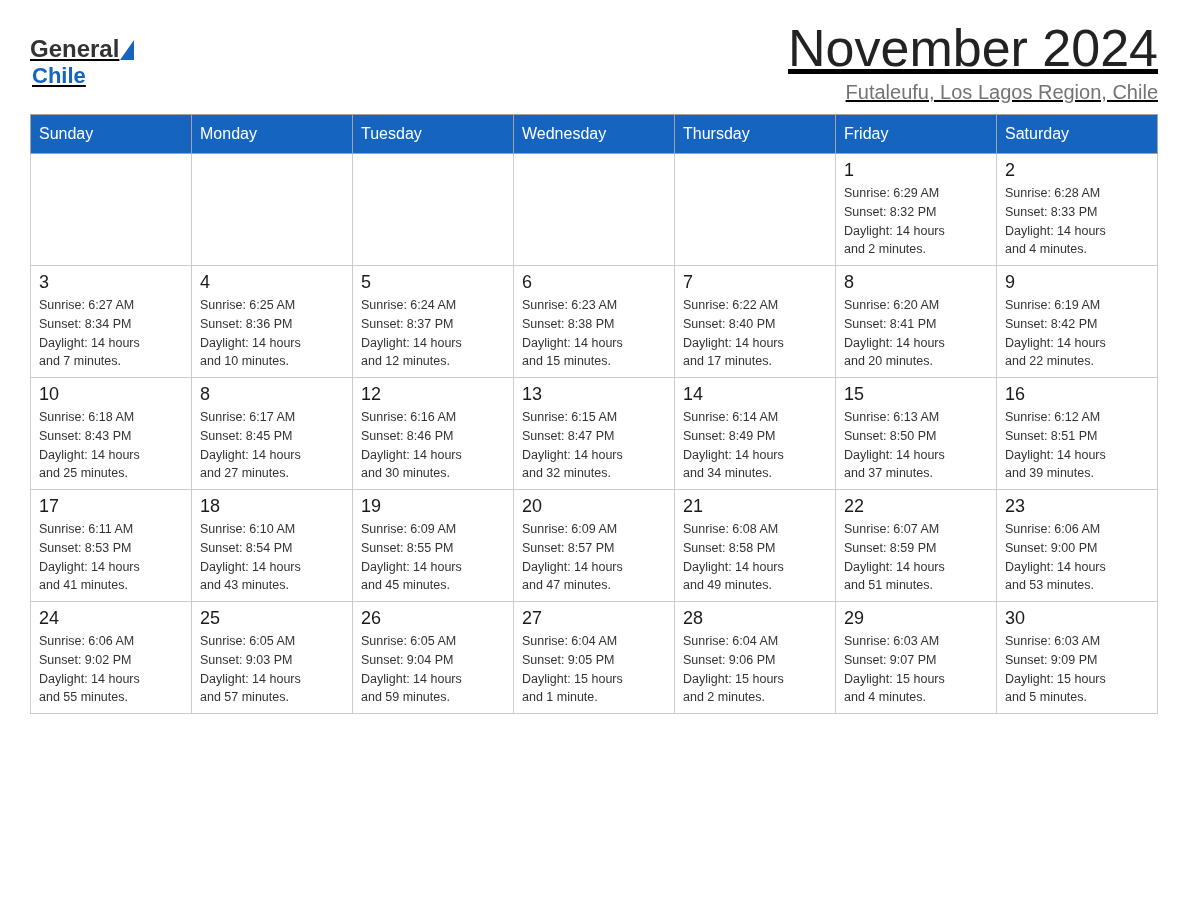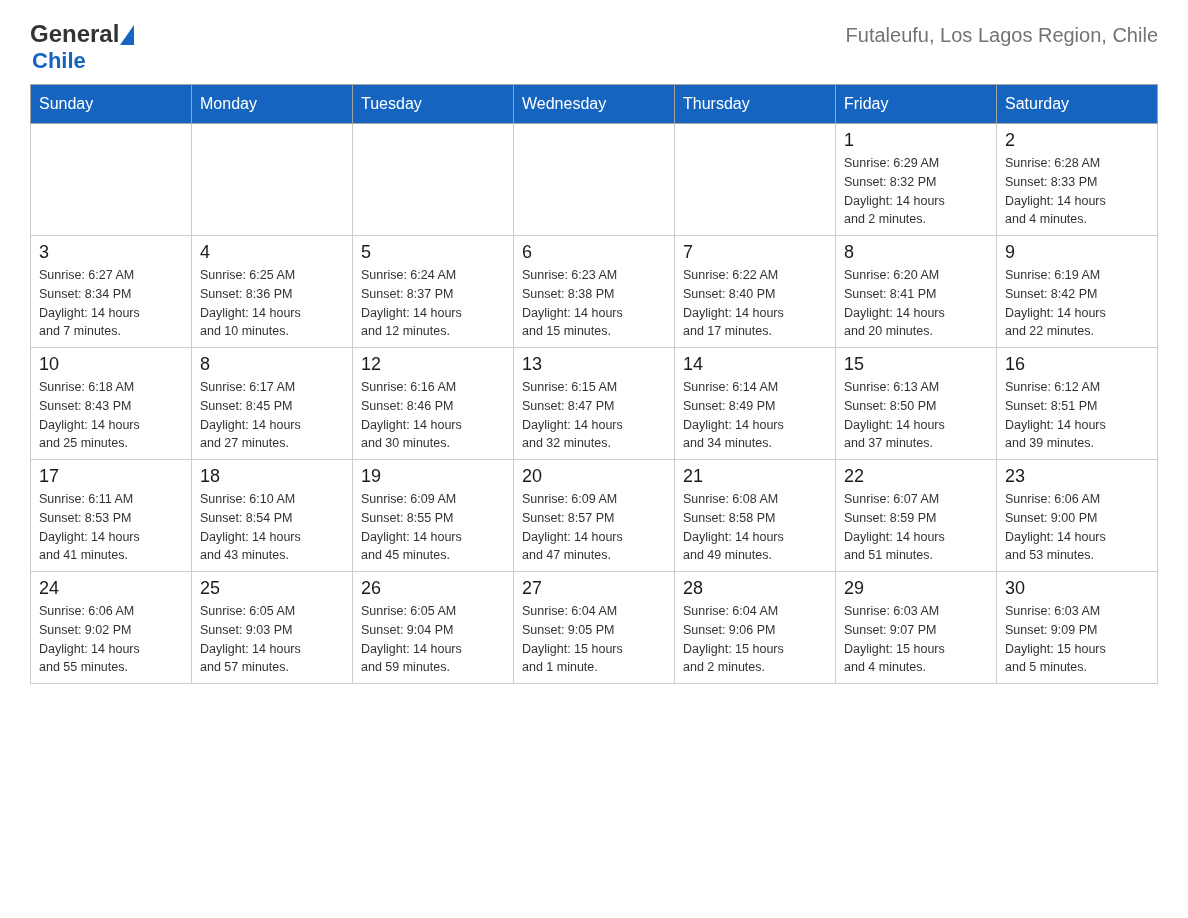--- a/index.html
+++ b/index.html
@@ -5,23 +5,24 @@
     * { box-sizing: border-box; margin: 0; padding: 0; }
     body {
       font-family: Arial, sans-serif;
       background: #fff;
       padding: 20px 30px;
       width: 1188px;
       min-height: 918px;
     }
     .header {
       display: flex;
-      align-items: flex-start;
+      align-items: center;
       justify-content: space-between;
       margin-bottom: 10px;
+      text-decoration: underline;
     }
     .logo-wrapper {
       display: flex;
       flex-direction: column;
       align-items: flex-start;
     }
     .logo-row1 {
       display: flex;
       align-items: center;
     }
@@ -103,20 +104,21 @@
 
 <div class="header">
   <div class="logo-wrapper">
     <div class="logo-row1">
       <span style="font-size:24px;font-weight:bold;color:#333;">General</span>
       <span class="logo-triangle"></span>
     </div>
     <div class="logo-row2">Chile</div>
   </div>
   <div class="title-section">
+    <div class="month-title">November 2024</div>
     <div class="location-title">Futaleufu, Los Lagos Region, Chile</div>
   </div>
 </div>
 
 <table class="calendar">
   <thead>
     <tr>
       <th>Sunday</th>
       <th>Monday</th>
       <th>Tuesday</th>

